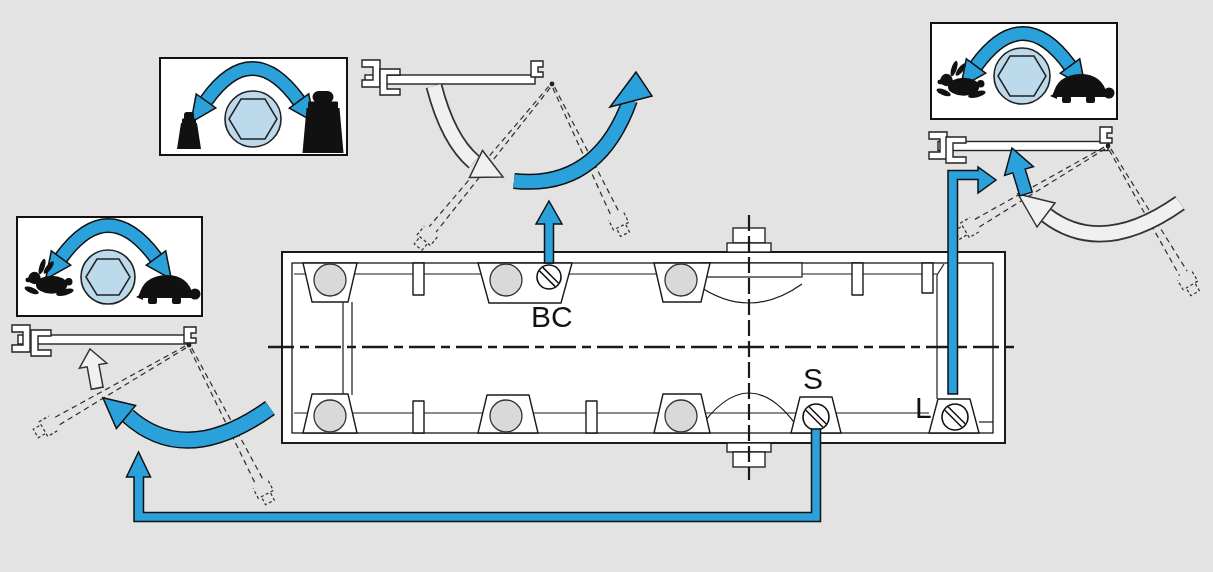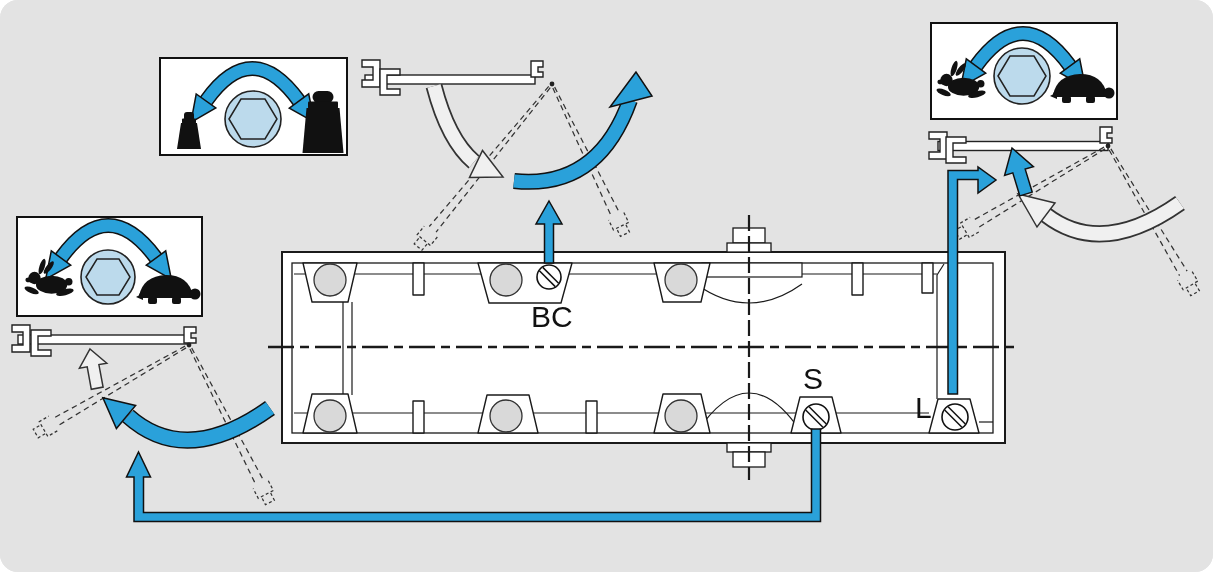--- a/index.html
+++ b/index.html
@@ -1,17 +1,17 @@
 <!DOCTYPE html>
 <html><head>
 <meta charset="utf-8">
 <style>
   html,body{margin:0;padding:0;background:#ffffff;}
   .stage{position:relative;width:1213px;height:572px;background:#e3e3e3;overflow:hidden;
-         font-family:"Liberation Sans", sans-serif;border-radius:18px;}
+         font-family:"Liberation Sans", sans-serif;}
   svg{display:block;}
   text.valve-label{font-family:"Liberation Sans", sans-serif;font-size:30px;fill:#111;}
 </style>
 </head>
 <body>
 
 <div class="stage">
 <svg width="1213" height="572" viewBox="0 0 1213 572">
 
   <rect x="0" y="0" width="1213" height="572" fill="#e3e3e3"></rect>

